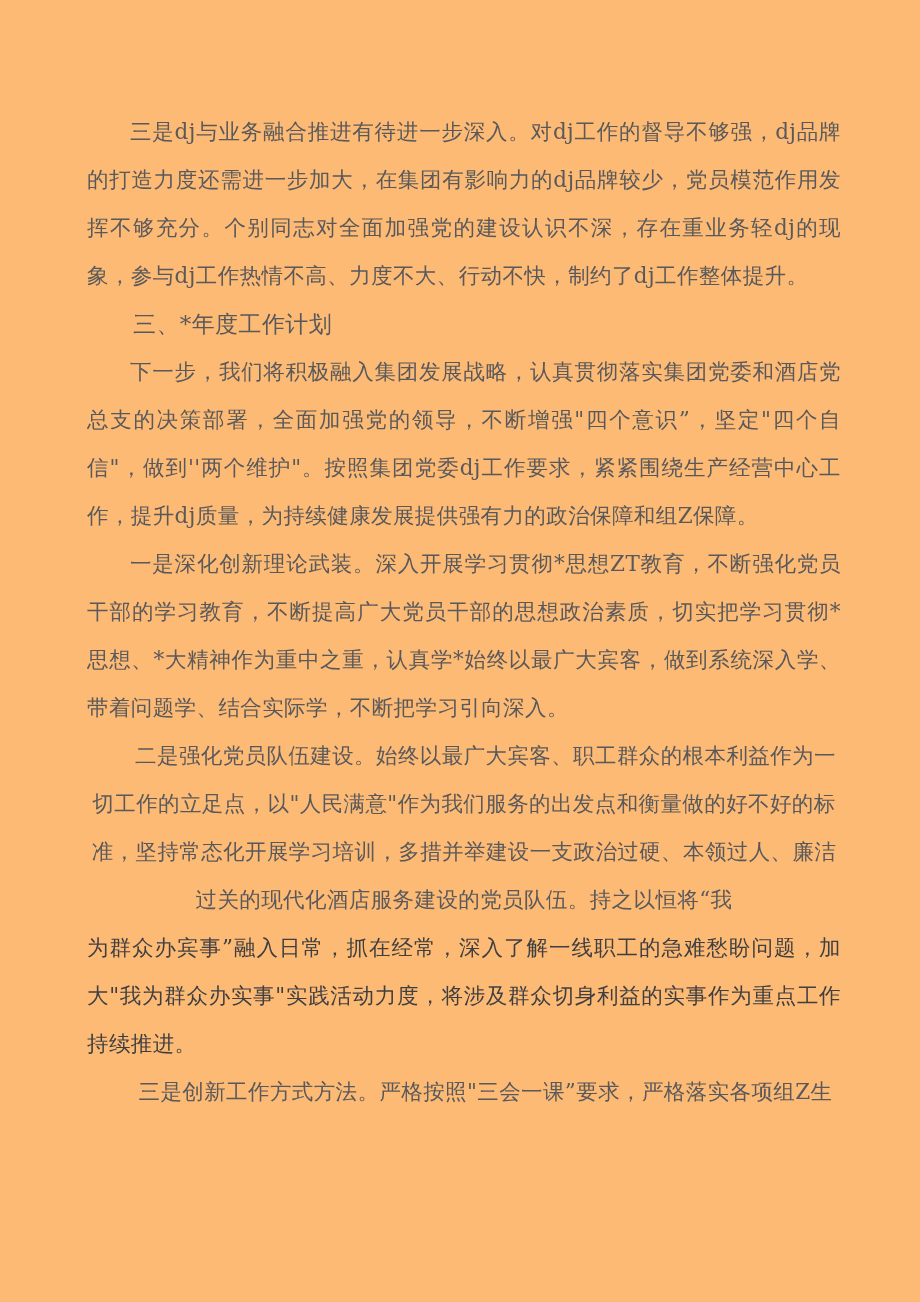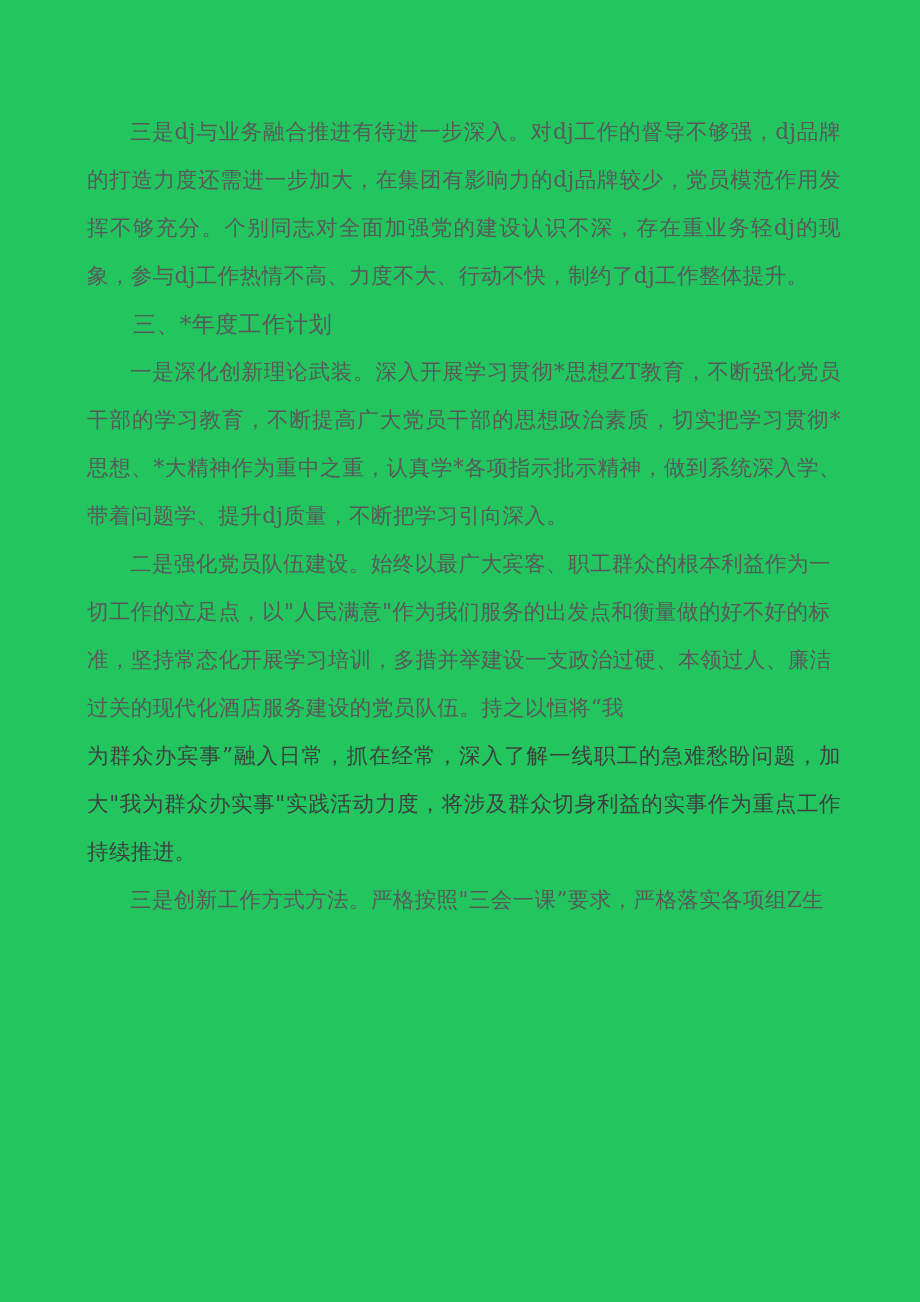--- a/index.html
+++ b/index.html
@@ -5,21 +5,21 @@
   html, body {
     margin: 0;
     padding: 0;
     background: #ffffff;
   }
 
   .page {
     position: relative;
     width: 920px;
     height: 1302px;
-    background: #22c55e;
+    background: #fdba74;
     overflow: hidden;
     box-sizing: border-box;
   }
 
   .doc-body {
     position: absolute;
     left: 87px;
     top: 108px;
     width: 754px;
   }
@@ -58,35 +58,36 @@
     line-height: 48px;
     color: #3f3f42;
     text-align: justify;
     text-justify: inter-character;
     text-indent: 0;
     letter-spacing: 0.4px;
   }
 
   
   .para-head {
-    text-align: left;
+    text-align: center;
   }
 </style>
 </head>
 <body>
 
 <div class="page">
   <div class="doc-body">
 
     <p class="para">三是dj与业务融合推进有待进一步深入。对dj工作的督导不够强，dj品牌的打造力度还需进一步加大，在集团有影响力的dj品牌较少，党员模范作用发挥不够充分。个别同志对全面加强党的建设认识不深，存在重业务轻dj的现象，参与dj工作热情不高、力度不大、行动不快，制约了dj工作整体提升。</p>
 
     <p class="heading">三、*年度工作计划</p>
 
+    <p class="para">下一步，我们将积极融入集团发展战略，认真贯彻落实集团党委和酒店党总支的决策部署，全面加强党的领导，不断增强"四个意识”，坚定"四个自信"，做到''两个维护"。按照集团党委dj工作要求，紧紧围绕生产经营中心工作，提升dj质量，为持续健康发展提供强有力的政治保障和组Z保障。</p>
 
-    <p class="para">一是深化创新理论武装。深入开展学习贯彻*思想ZT教育，不断强化党员干部的学习教育，不断提高广大党员干部的思想政治素质，切实把学习贯彻*思想、*大精神作为重中之重，认真学*各项指示批示精神，做到系统深入学、带着问题学、提升dj质量，不断把学习引向深入。</p>
+    <p class="para">一是深化创新理论武装。深入开展学习贯彻*思想ZT教育，不断强化党员干部的学习教育，不断提高广大党员干部的思想政治素质，切实把学习贯彻*思想、*大精神作为重中之重，认真学*始终以最广大宾客，做到系统深入学、带着问题学、结合实际学，不断把学习引向深入。</p>
 
     <p class="para para-head">二是强化党员队伍建设。始终以最广大宾客、职工群众的根本利益作为一切工作的立足点，以"人民满意"作为我们服务的出发点和衡量做的好不好的标准，坚持常态化开展学习培训，多措并举建设一支政治过硬、本领过人、廉洁过关的现代化酒店服务建设的党员队伍。持之以恒将“我</p>
 
     <p class="para-alt">为群众办宾事”融入日常，抓在经常，深入了解一线职工的急难愁盼问题，加大"我为群众办实事"实践活动力度，将涉及群众切身利益的实事作为重点工作持续推进。</p>
 
     <p class="para para-head">三是创新工作方式方法。严格按照"三会一课”要求，严格落实各项组Z生</p>
 
   </div>
 </div>
 

